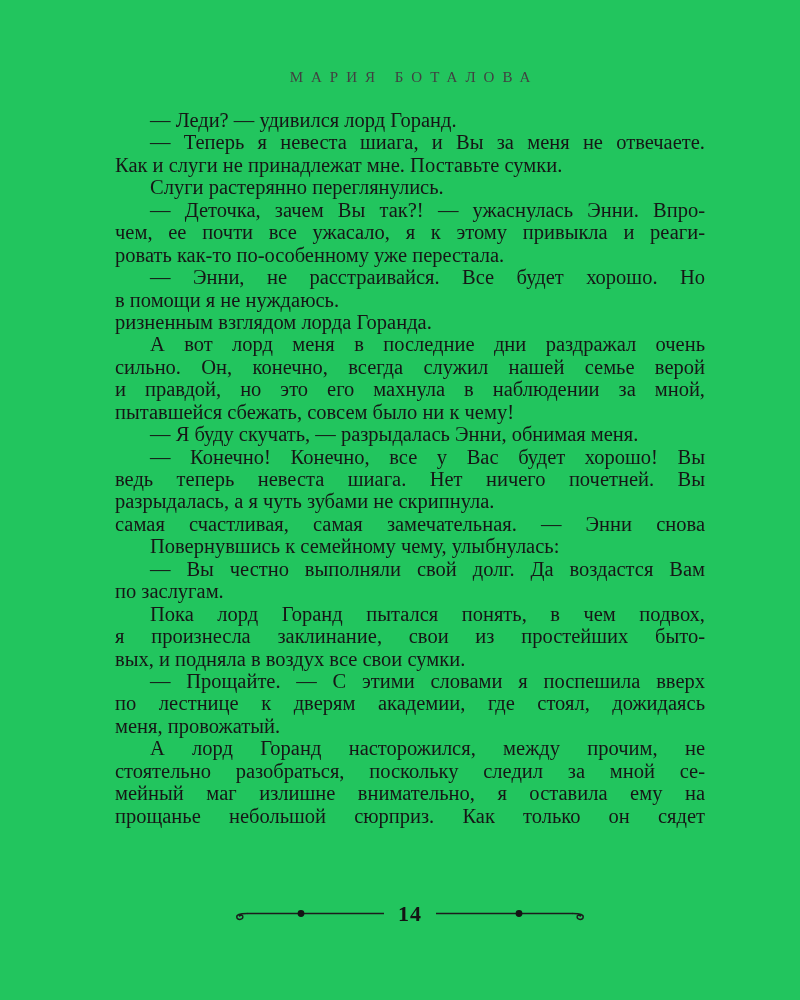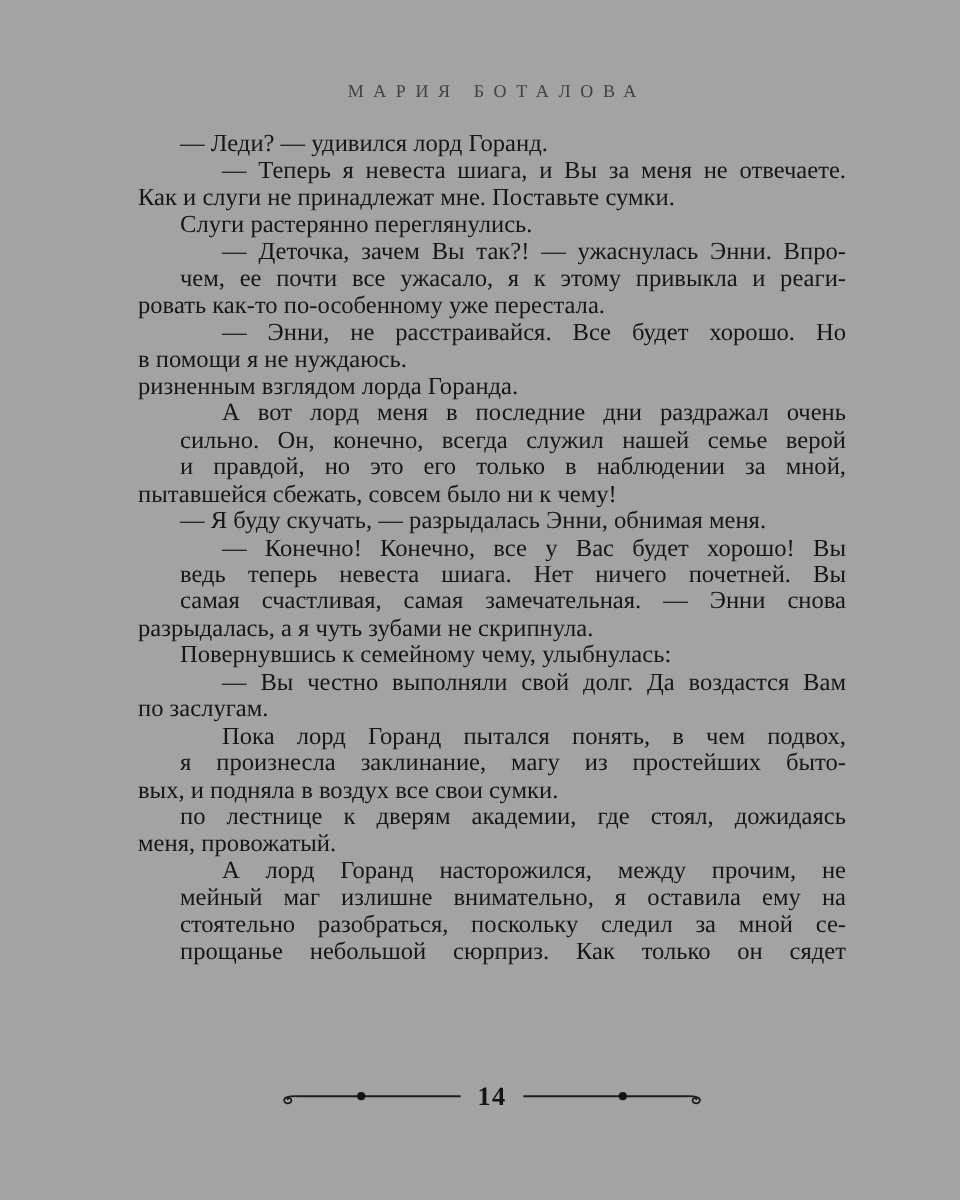--- a/index.html
+++ b/index.html
@@ -5,21 +5,21 @@
   html,body{margin:0;padding:0;}
   body{
     width:800px;height:1000px;
     background:#ffffff;
     font-family:"Liberation Serif", serif;
     overflow:hidden;
   }
   .page{
     position:relative;
     width:800px;height:1000px;
-    background:#a3a3a3;
+    background:#22c55e;
     color:#161616;
   }
   .author-header{
     position:absolute;
     left:115px;top:69px;width:590px;
     text-align:center;
     font-size:15px;
     font-weight:400;
     letter-spacing:8px;
     text-indent:8px;
@@ -33,21 +33,20 @@
     font-size:20.5px;
     line-height:22.45px;
     height:22.45px;
     text-align:left;
     color:#161616;
     white-space:normal;
   }
   .line.justify{
     text-align:justify;
     text-align-last:justify;
-    margin-left:35px;
   }
   .line.indent{
     padding-left:35px;
   }
   .footer{
     position:absolute;
     left:115px;top:901px;width:590px;height:26px;
     display:flex;
     align-items:center;
     justify-content:center;
@@ -76,38 +75,39 @@
       <div class="line">Как и слуги не принадлежат мне. Поставьте сумки.</div>
       <div class="line indent">Слуги растерянно переглянулись.</div>
       <div class="line indent justify">— Деточка, зачем Вы так?! — ужаснулась Энни. Впро-</div>
       <div class="line justify">чем, ее почти все ужасало, я к этому привыкла и реаги-</div>
       <div class="line">ровать как-то по-особенному уже перестала.</div>
       <div class="line indent justify">— Энни, не расстраивайся. Все будет хорошо. Но</div>
       <div class="line">в помощи я не нуждаюсь.</div>
       <div class="line">ризненным взглядом лорда Горанда.</div>
       <div class="line indent justify">А вот лорд меня в последние дни раздражал очень</div>
       <div class="line justify">сильно. Он, конечно, всегда служил нашей семье верой</div>
-      <div class="line justify">и правдой, но это его только в наблюдении за мной,</div>
+      <div class="line justify">и правдой, но это его махнула в наблюдении за мной,</div>
       <div class="line">пытавшейся сбежать, совсем было ни к чему!</div>
       <div class="line indent">— Я буду скучать, — разрыдалась Энни, обнимая меня.</div>
       <div class="line indent justify">— Конечно! Конечно, все у Вас будет хорошо! Вы</div>
       <div class="line justify">ведь теперь невеста шиага. Нет ничего почетней. Вы</div>
+      <div class="line">разрыдалась, а я чуть зубами не скрипнула.</div>
       <div class="line justify">самая счастливая, самая замечательная. — Энни снова</div>
-      <div class="line">разрыдалась, а я чуть зубами не скрипнула.</div>
       <div class="line indent">Повернувшись к семейному чему, улыбнулась:</div>
       <div class="line indent justify">— Вы честно выполняли свой долг. Да воздастся Вам</div>
       <div class="line">по заслугам.</div>
       <div class="line indent justify">Пока лорд Горанд пытался понять, в чем подвох,</div>
-      <div class="line justify">я произнесла заклинание, магу из простейших быто-</div>
+      <div class="line justify">я произнесла заклинание, свои из простейших быто-</div>
       <div class="line">вых, и подняла в воздух все свои сумки.</div>
+      <div class="line indent justify">— Прощайте. — С этими словами я поспешила вверх</div>
       <div class="line justify">по лестнице к дверям академии, где стоял, дожидаясь</div>
       <div class="line">меня, провожатый.</div>
       <div class="line indent justify">А лорд Горанд насторожился, между прочим, не</div>
+      <div class="line justify">стоятельно разобраться, поскольку следил за мной се-</div>
       <div class="line justify">мейный маг излишне внимательно, я оставила ему на</div>
-      <div class="line justify">стоятельно разобраться, поскольку следил за мной се-</div>
       <div class="line justify">прощанье небольшой сюрприз. Как только он сядет</div>
     </div>
 
   <div class="footer">
     <svg class="flourish left" width="150" height="20" viewBox="0 0 150 20" xmlns="http://www.w3.org/2000/svg">
       <path d="M150 9.5 H13" stroke="#1c1c1c" stroke-width="1.6" fill="none"></path>
       <path d="M13 9.5 C 5.5 9.5 2.2 10.8 2.8 13.4 C 3.4 16.2 8.4 16.1 8.9 13.2 C 9.2 11.2 6.7 10.5 5.5 12" fill="none" stroke="#1c1c1c" stroke-width="1.4" stroke-linecap="round"></path>
       <circle cx="67" cy="9.5" r="3.4" fill="#141414"></circle>
     </svg>
 

